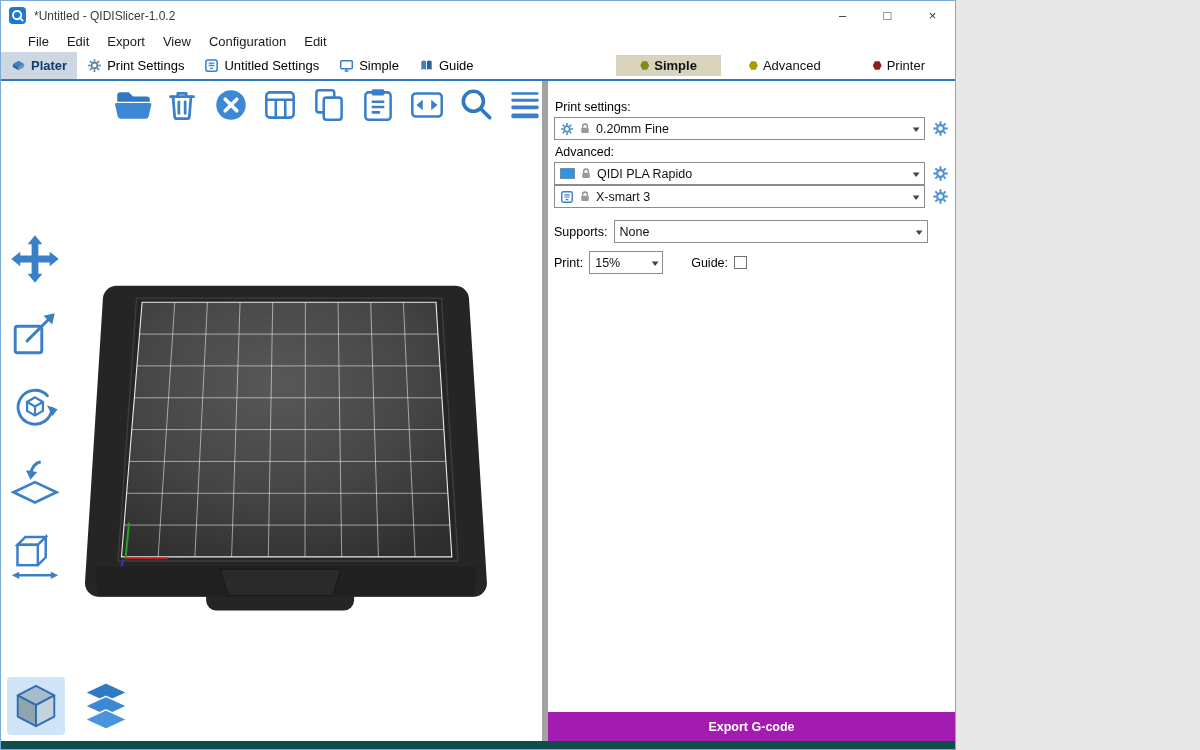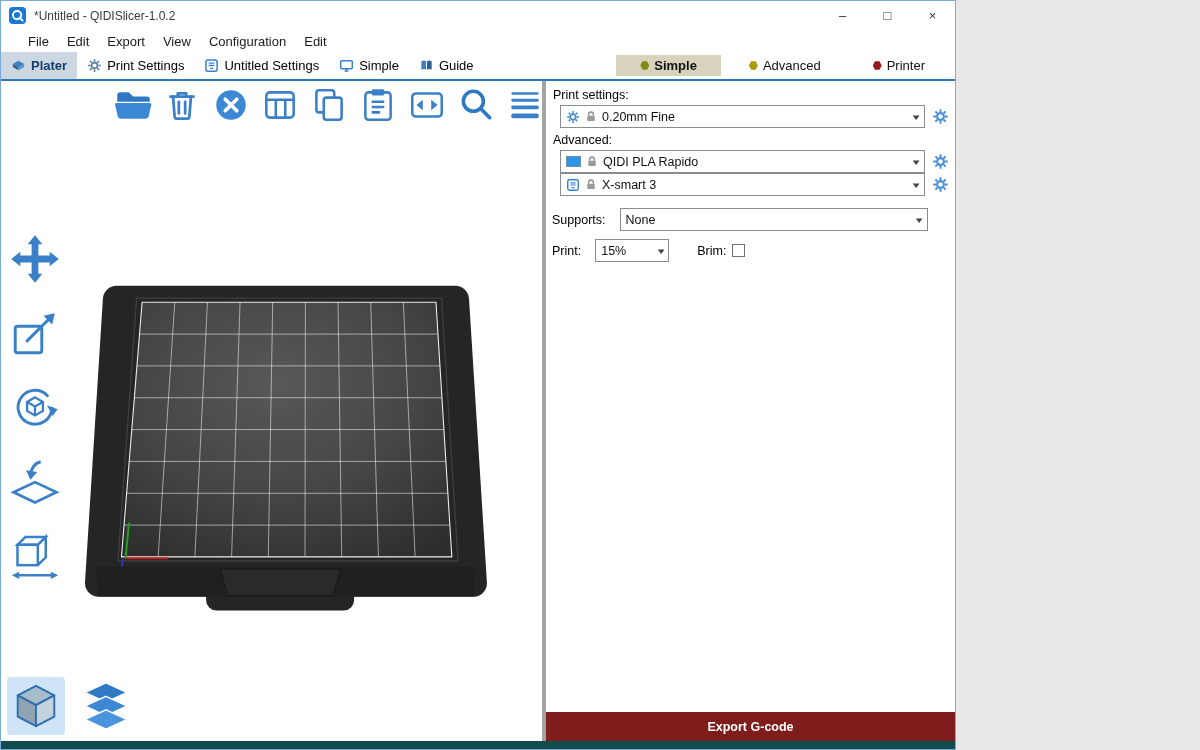--- a/index.html
+++ b/index.html
@@ -42,38 +42,38 @@
   .left-toolbar{position:absolute;left:8px;top:152px;display:flex;flex-direction:column;gap:22px;}
   .gbtn{width:52px;height:52px;cursor:pointer;}
   .gbtn svg{width:100%;height:100%;}
 
   .toggles{position:absolute;left:6px;bottom:6px;display:flex;gap:12px;align-items:flex-end;}
   .vbtn{width:58px;height:58px;display:flex;align-items:center;justify-content:center;border-radius:4px;cursor:pointer;}
   .vbtn.active{background:#cfe4f7;}
   .vbtn svg{width:52px;height:52px;}
 
   
-  .sidebar{flex:0 0 413px;border-left:4px solid #a3a3a3;position:relative;
-           padding:2px 6px 36px 6px;box-sizing:border-box;background:#fff;}
+  .sidebar{flex:0 0 413px;border-left:6px solid #a3a3a3;position:relative;
+           padding:14px 6px 36px 6px;box-sizing:border-box;background:#fff;}
   .flabel{font-size:12.5px;margin:5px 0 3px 1px;color:#000;}
   .crow{display:flex;align-items:center;gap:7px;}
   .combo{flex:1;height:23px;border:1px solid #8c8c8c;background:#fff;display:flex;align-items:center;
-         gap:6px;padding:0 5px;font-size:12.5px;box-sizing:border-box;color:#111;cursor:default;margin-left:8px;}
+         gap:6px;padding:0 5px;font-size:12.5px;box-sizing:border-box;color:#111;cursor:default;}
   .chev{margin-left:auto;font-size:9px;color:#444;transform:scaleX(1.5);}
   .gearbtn{width:17px;height:17px;flex:0 0 17px;cursor:pointer;}
   .gearbtn svg,.cicon svg{display:block;width:100%;height:100%;}
   .cicon{width:14px;height:14px;flex:0 0 14px;}
   .lock{width:10px;height:13px;flex:0 0 10px;}
   .swatch{width:15px;height:11px;border:1px solid #6f90a8;box-sizing:border-box;flex:0 0 15px;}
   .irow{display:flex;align-items:center;margin-top:12px;gap:6px;font-size:12.5px;color:#000;}
   .sup-combo{margin-right:21px;}
   .small-combo{flex:0 0 74px;width:74px;}
   .brim-label{margin-left:22px;}
   .checkbox{width:13px;height:13px;border:1px solid #707070;background:#fff;box-sizing:border-box;cursor:pointer;}
-  .export{position:absolute;left:0;right:0;bottom:0;height:29px;background:#7f1d1d;color:#fff;
+  .export{position:absolute;left:0;right:0;bottom:0;height:29px;background:#a21caf;color:#fff;
           font-weight:700;font-size:12.5px;display:flex;align-items:center;justify-content:center;cursor:pointer;}
 
   .footer{flex:0 0 8px;background:#0f4c4c;}
 </style>
 </head>
 <body>
 
 <div class="window">
 
   <div class="titlebar">
@@ -400,21 +400,21 @@
           <span class="chev">▾</span>
         </div>
       </div>
 
       <div class="irow" style="margin-top:8px;">
         <span>Print:</span>
         <div class="combo small-combo">
           <span>15%</span>
           <span class="chev">▾</span>
         </div>
-        <span class="brim-label">Brim:</span>
+        <span class="brim-label">Guide:</span>
         <div class="checkbox"></div>
       </div>
 
       <div class="export">Export G-code</div>
     </div>
   </div>
 
   <div class="footer"></div>
 </div>
 

